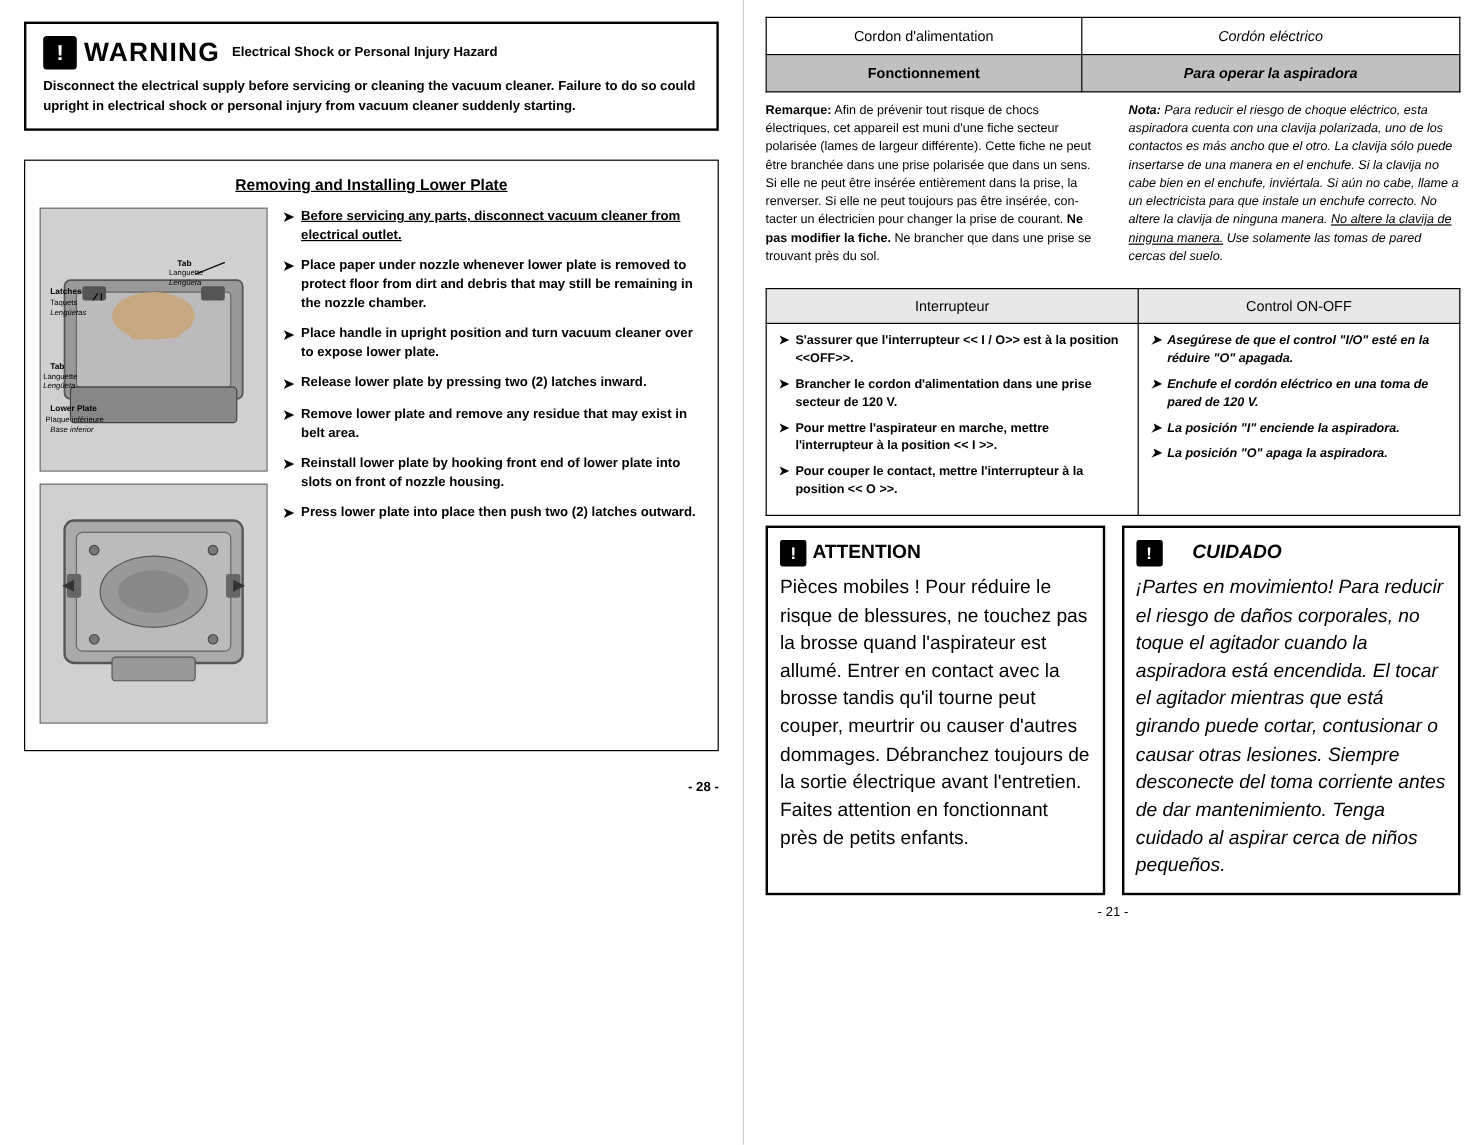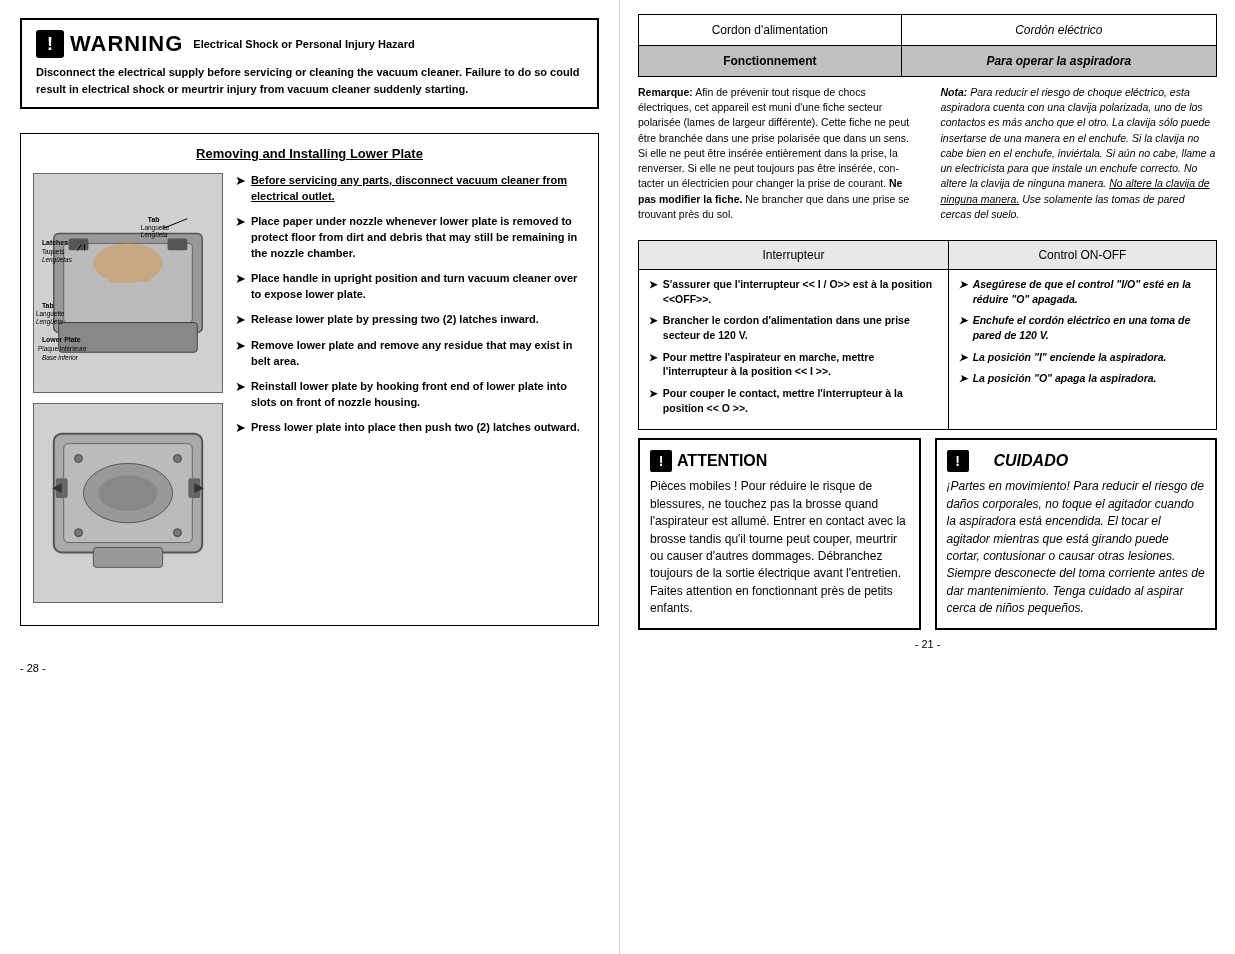--- a/index.html
+++ b/index.html
@@ -121,23 +121,24 @@
     }
     .instruction-text.bold {
       font-weight: bold;
     }
     .instruction-text u {
       text-decoration: underline;
     }
 
     
     .page-number-left {
-      margin-top: 36px;
-      text-align: left;
+      margin-top: 24px;
+      text-align: right;
       font-size: 11px;
+      font-weight: bold;
     }
 
     
     .right-panel {
       width: 615px;
       padding: 14px 18px;
     }
 
     
     .top-table {
@@ -262,21 +263,21 @@
       font-size: 16px;
       font-weight: bold;
     }
     .cuidado-title-text {
       font-size: 16px;
       font-weight: bold;
       font-style: italic;
       margin-left: 20px;
     }
     .attention-body {
-      font-size: 12px;
+      font-size: 16px;
       line-height: 1.45;
     }
 
     
     .page-number-right {
       margin-top: 8px;
       text-align: center;
       font-size: 11px;
     }
 
@@ -290,21 +291,21 @@
 <body>
 
 <div class="left-panel">
 
   <div class="warning-box">
     <div class="warning-title">
       <span class="warning-icon">!</span>
       <span class="warning-title-text">WARNING</span>
       <span class="warning-subtitle">Electrical Shock or Personal Injury Hazard</span>
     </div>
-    <div class="warning-body">Disconnect the electrical supply before servicing or cleaning the vacuum cleaner. Failure to do so could result in electrical shock or meurtrir injury from vacuum cleaner suddenly starting.</div>
+    <div class="warning-body">Disconnect the electrical supply before servicing or cleaning the vacuum cleaner. Failure to do so could upright in electrical shock or personal injury from vacuum cleaner suddenly starting.</div>
   </div>
 
   <div class="lower-plate-section">
     <div class="lower-plate-title">Removing and Installing Lower Plate</div>
     <div class="lower-plate-content">
 
       <div class="diagrams-col">
 
         <div class="diagram-box diagram-box-top">
           <svg class="svg-diagram" viewBox="0 0 190 220">

